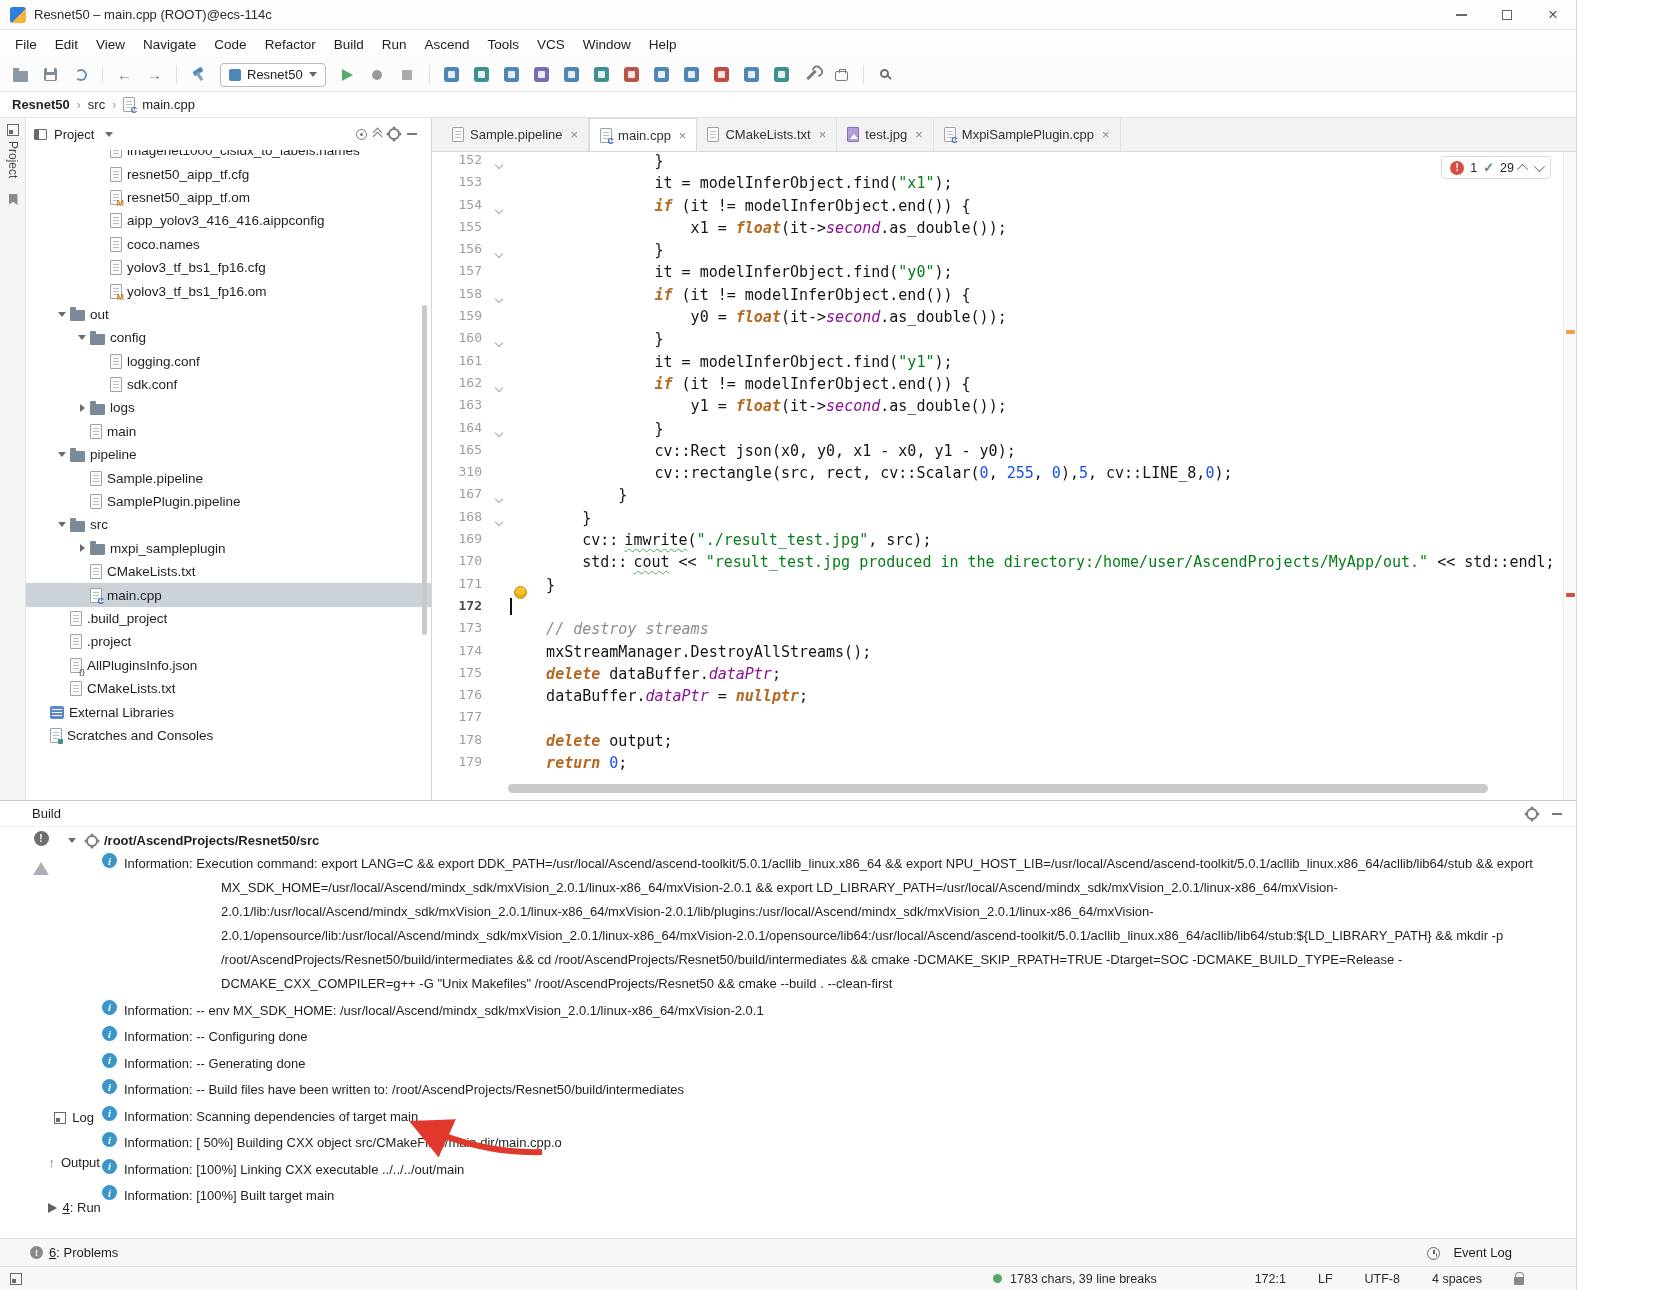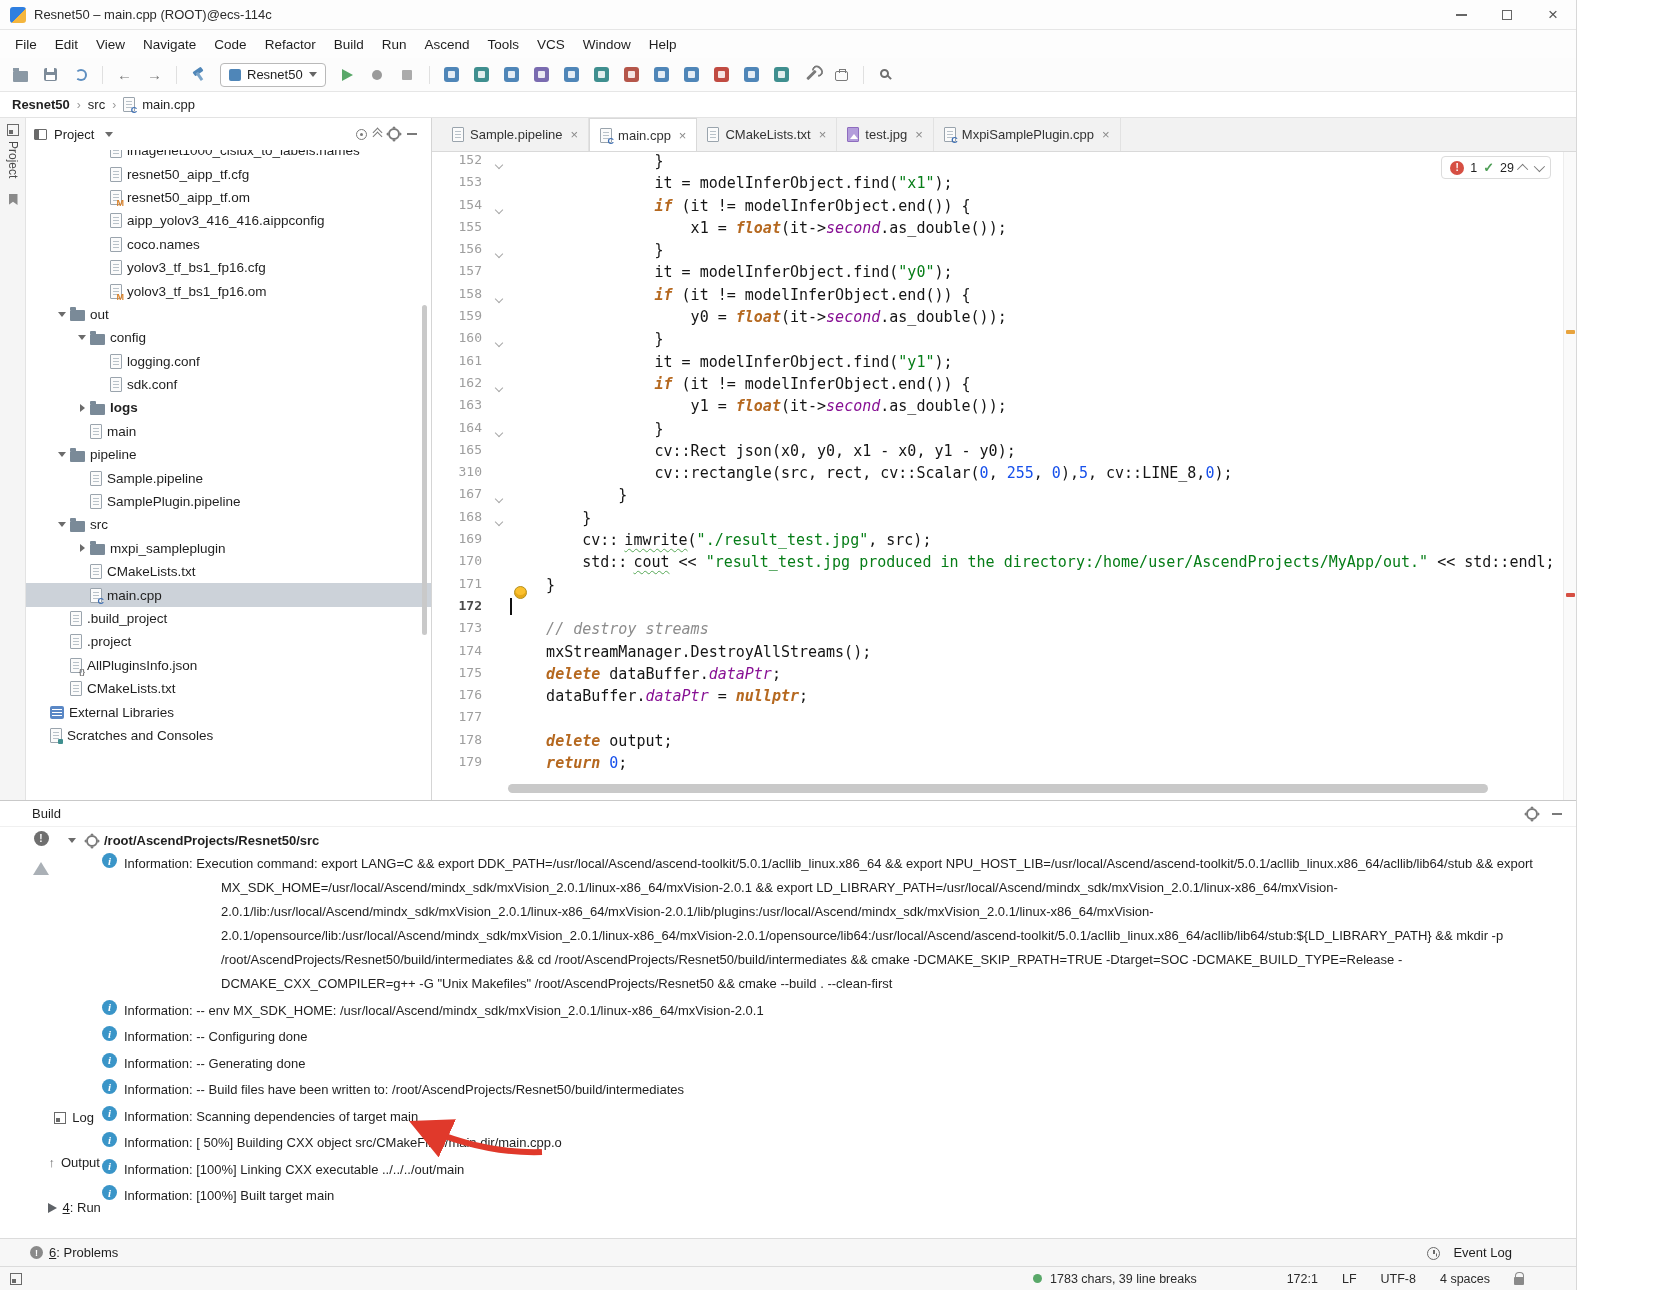--- a/index.html
+++ b/index.html
@@ -168,21 +168,21 @@
 .msg .ic-info{margin:1px 7px 0 0;}
 .msg-text{line-height:24px;max-width:1432px;overflow-wrap:break-word;word-break:break-word;padding-left:97px;text-indent:-97px;color:#1f1f1f;}
 
 
 .twbar{position:absolute;top:1238px;left:0;right:0;height:28px;background:#f7f7f7;border-top:1px solid #dcdcdc;display:flex;align-items:center;padding-left:30px;font-size:13px;}
 .tw-items{display:flex;align-items:center;gap:30px;flex-direction:column;}
 .tw-item{display:flex;align-items:center;gap:6px;}
 .tw-item .u{text-decoration:underline;}
 .tw-right{margin-left:auto;margin-right:64px;display:flex;align-items:flex-end;gap:13px;}
 .statusbar{position:absolute;top:1266px;left:0;right:0;height:24px;background:#f7f7f7;border-top:1px solid #dcdcdc;display:flex;align-items:center;font-size:12.5px;color:#2b2b2b;padding:0 10px;}
-.sb-right{margin-left:auto;display:flex;align-items:center;gap:24px;margin-right:42px;text-align:right;}
+.sb-right{margin-left:auto;display:flex;align-items:center;gap:32px;margin-right:42px;text-align:right;}
 .sb-stats{display:flex;align-items:center;gap:8px;margin-right:66px;}
 
 
 .arrow{position:absolute;left:390px;top:1100px;pointer-events:none;z-index:60;}
 </style>
 </head>
 <body>
 
 <div class="app">
 
@@ -390,21 +390,21 @@
           <div class="trow" style="padding-left: 68px;">
             <span class="chev"></span>
             <span class="ic ic-file"></span>
             <span class="tlabel">logging.conf</span>
           </div>
           <div class="trow" style="padding-left: 68px;">
             <span class="chev"></span>
             <span class="ic ic-file"></span>
             <span class="tlabel">sdk.conf</span>
           </div>
-          <div class="trow" style="padding-left: 48px; font-weight: bold;">
+          <div class="trow" style="padding-left: 48px;">
             <span class="chev c-r"></span>
             <span class="ic ic-folder"></span>
             <span class="tlabel">logs</span>
           </div>
           <div class="trow" style="padding-left: 48px;">
             <span class="chev"></span>
             <span class="ic ic-file"></span>
             <span class="tlabel">main</span>
           </div>
           <div class="trow" style="padding-left: 28px;">

